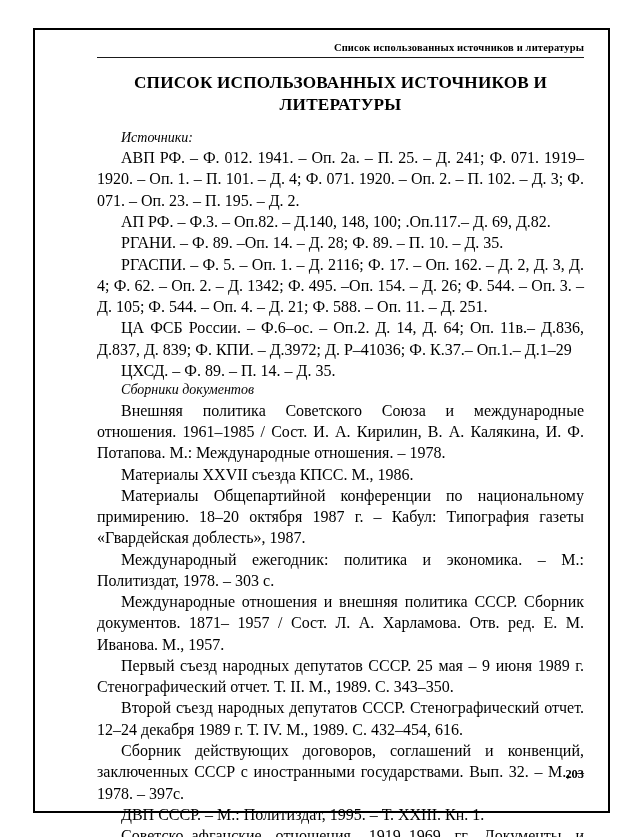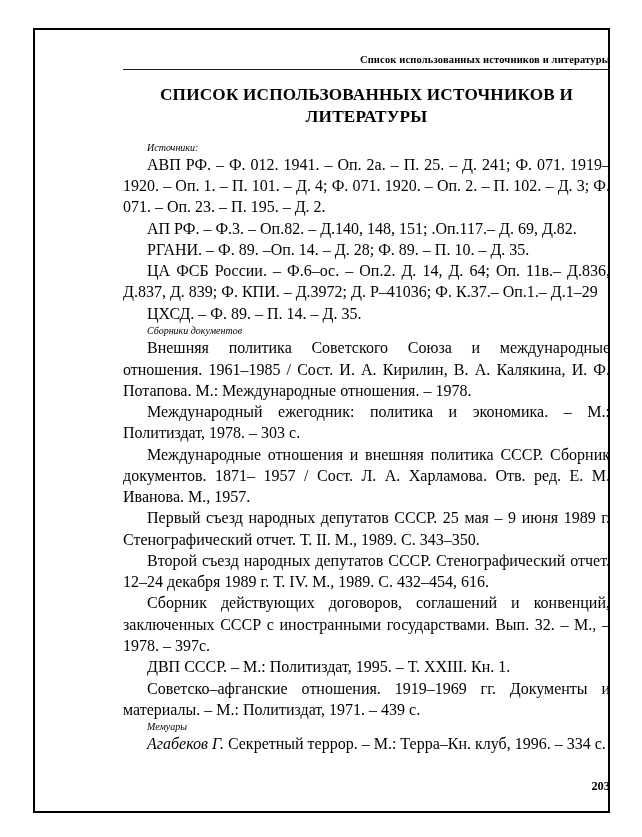--- a/index.html
+++ b/index.html
@@ -22,24 +22,23 @@
     width: 577px;
     height: 785px;
     box-sizing: border-box;
     border: 2px solid #000000;
     background: #ffffff;
   }
 
   .page-inner {
     position: absolute;
     left: 62px;
-    top: 24px;
+    top: 12px;
     width: 487px;
     height: 740px;
-    margin-left: 26px;
   }
 
   .running-head {
     text-align: right;
     font-size: 10.5px;
     font-weight: bold;
     letter-spacing: 0.15px;
     line-height: 1.1;
     padding-bottom: 3px;
   }
@@ -55,21 +54,21 @@
     text-align: center;
     font-size: 17.2px;
     font-weight: bold;
     line-height: 1.28;
     letter-spacing: 0.2px;
     margin: 0 14px 13px 14px;
   }
 
   .section-label {
     font-style: italic;
-    font-size: 10px;
+    font-size: 14px;
     line-height: 1.33;
     text-indent: 24px;
     margin: 0;
   }
 
   .ref {
     font-size: 16px;
     line-height: 1.33;
     text-align: justify;
     text-indent: 24px;
@@ -97,28 +96,31 @@
   <div class="page-inner">
 
     <div class="running-head">Список использованных источников и литературы</div>
     <hr class="head-rule">
 
     <h1 class="doc-title">СПИСОК ИСПОЛЬЗОВАННЫХ ИСТОЧНИКОВ И ЛИТЕРАТУРЫ</h1>
 
     <p class="section-label">Источники:</p>
 
     <p class="ref">АВП РФ. – Ф. 012. 1941. – Оп. 2а. – П. 25. – Д. 241; Ф. 071. 1919–1920. – Оп. 1. – П. 101. – Д. 4; Ф. 071. 1920. – Оп. 2. – П. 102. – Д. 3; Ф. 071. – Оп. 23. – П. 195. – Д. 2.</p>
-    <p class="ref">АП РФ. – Ф.3. – Оп.82. – Д.140, 148, 151; .Оп.117.– Д. 69, Д.82.</p>
+    <p class="ref">АП РФ. – Ф.3. – Оп.82. – Д.140, 148, 100; .Оп.117.– Д. 69, Д.82.</p>
     <p class="ref">РГАНИ. – Ф. 89. –Оп. 14. – Д. 28; Ф. 89. – П. 10. – Д. 35.</p>
+    <p class="ref">РГАСПИ. – Ф. 5. – Оп. 1. – Д. 2116; Ф. 17. – Оп. 162. – Д. 2, Д. 3, Д. 4; Ф. 62. – Оп. 2. – Д. 1342; Ф. 495. –Оп. 154. – Д. 26; Ф. 544. – Оп. 3. – Д. 105; Ф. 544. – Оп. 4. – Д. 21; Ф. 588. – Оп. 11. – Д. 251.</p>
     <p class="ref">ЦА ФСБ России. – Ф.6–ос. – Оп.2. Д. 14, Д. 64; Оп. 11в.– Д.836, Д.837, Д. 839; Ф. КПИ. – Д.3972; Д. Р–41036; Ф. К.37.– Оп.1.– Д.1–29</p>
     <p class="ref">ЦХСД. – Ф. 89. – П. 14. – Д. 35.</p>
 
     <p class="section-label">Сборники документов</p>
 
     <p class="ref">Внешняя политика Советского Союза и международные отношения. 1961–1985 / Сост. И. А. Кирилин, В. А. Калякина, И. Ф. Потапова. М.: Международные отношения. – 1978.</p>
+    <p class="ref">Материалы XXVII съезда КПСС. М., 1986.</p>
+    <p class="ref">Материалы Общепартийной конференции по национальному примирению. 18–20 октября 1987 г. – Кабул: Типография газеты «Гвардейская доблесть», 1987.</p>
     <p class="ref">Международный ежегодник: политика и экономика. – М.: Политиздат, 1978. – 303 с.</p>
     <p class="ref">Международные отношения и внешняя политика СССР. Сборник документов. 1871– 1957 / Сост. Л. А. Харламова. Отв. ред. Е. М. Иванова. М., 1957.</p>
     <p class="ref">Первый съезд народных депутатов СССР. 25 мая – 9 июня 1989 г. Стенографический отчет. Т. II. М., 1989. С. 343–350.</p>
     <p class="ref">Второй съезд народных депутатов СССР. Стенографический отчет. 12–24 декабря 1989 г. Т. IV. М., 1989. С. 432–454, 616.</p>
     <p class="ref">Сборник действующих договоров, соглашений и конвенций, заключенных СССР с иностранными государствами. Вып. 32. – М., – 1978. – 397с.</p>
     <p class="ref">ДВП СССР. – М.: Политиздат, 1995. – Т. XXIII. Кн. 1.</p>
     <p class="ref">Советско–афганские отношения. 1919–1969 гг. Документы и материалы. – М.: Политиздат, 1971. – 439 с.</p>
 
     <p class="section-label">Мемуары</p>
 

